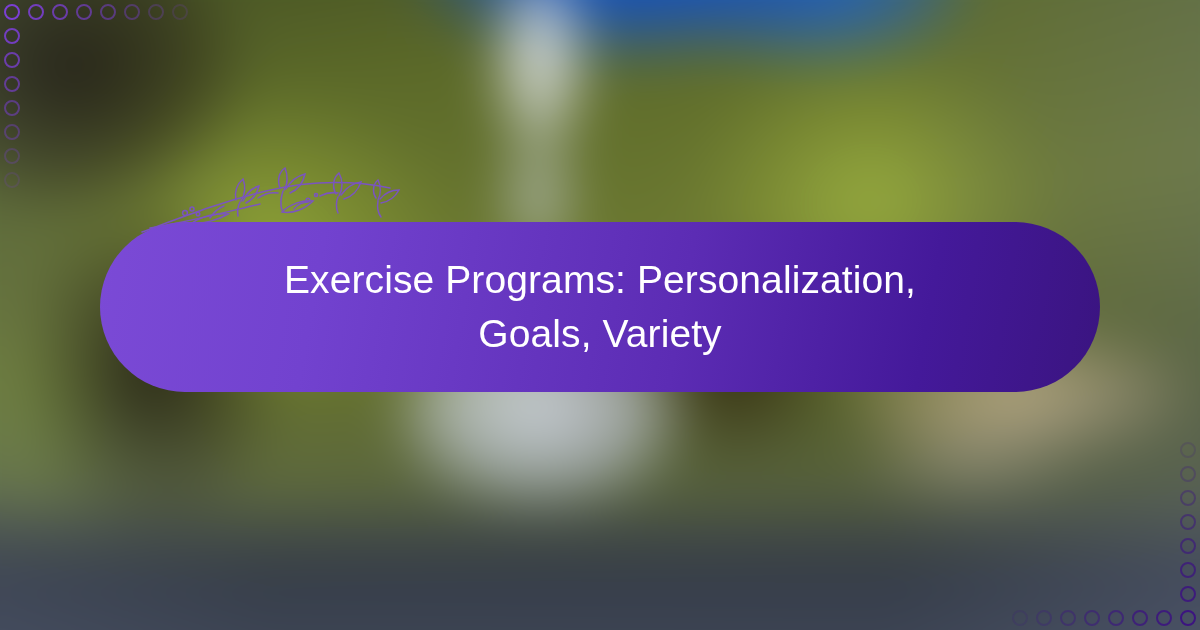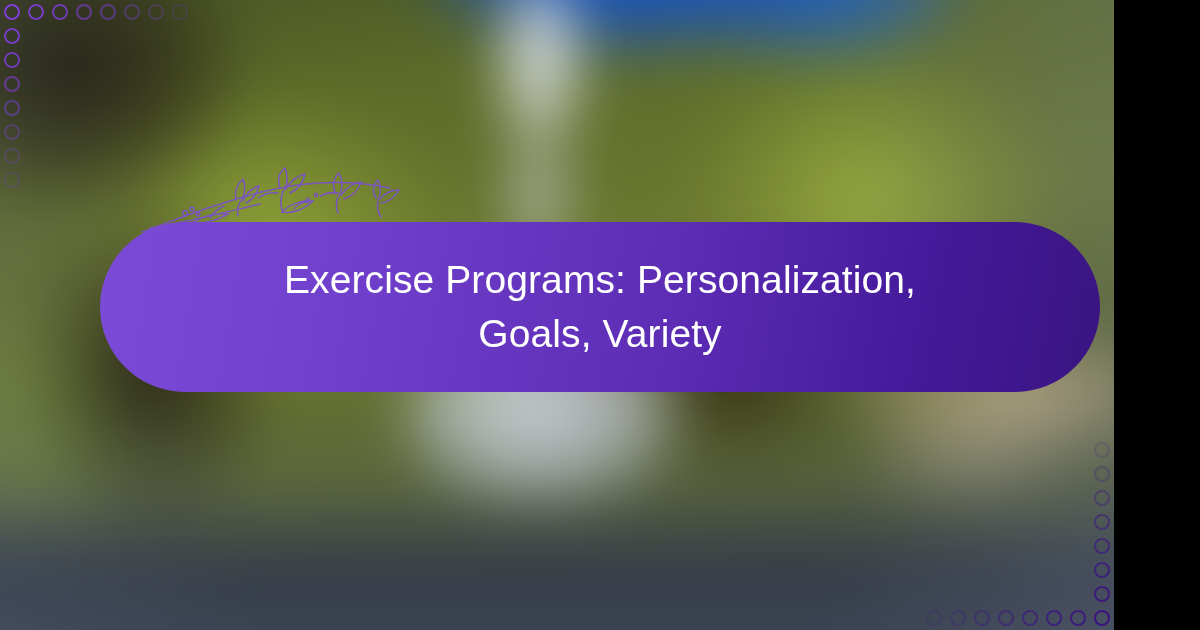--- a/index.html
+++ b/index.html
@@ -7,21 +7,21 @@
     margin: 0;
     padding: 0;
     background: #000;
   }
   body {
     font-family: "Liberation Sans", sans-serif;
   }
 
   #card {
     position: relative;
-    width: 1114px;
+    width: 1200px;
     height: 630px;
     overflow: hidden;
     background: #4a4a32;
   }
 
   
   .bg-photo {
     position: absolute;
     inset: -60px;
     filter: blur(26px) saturate(1.05);

